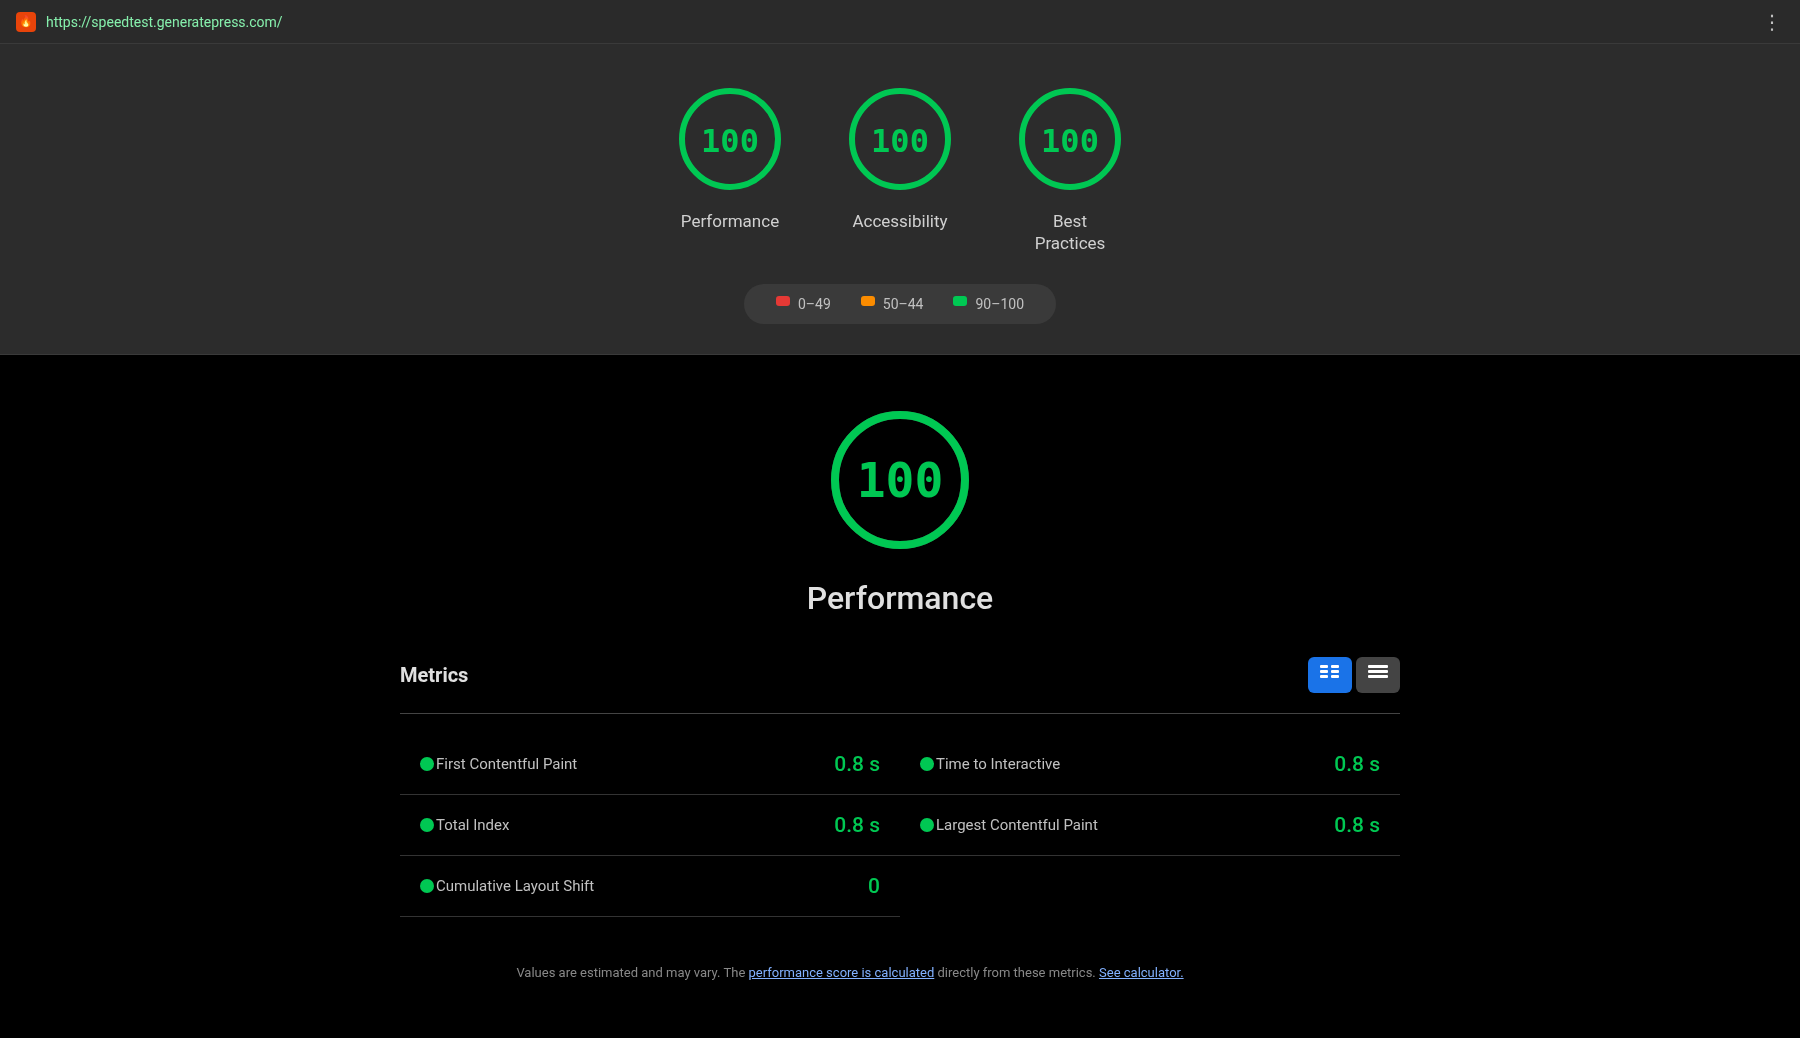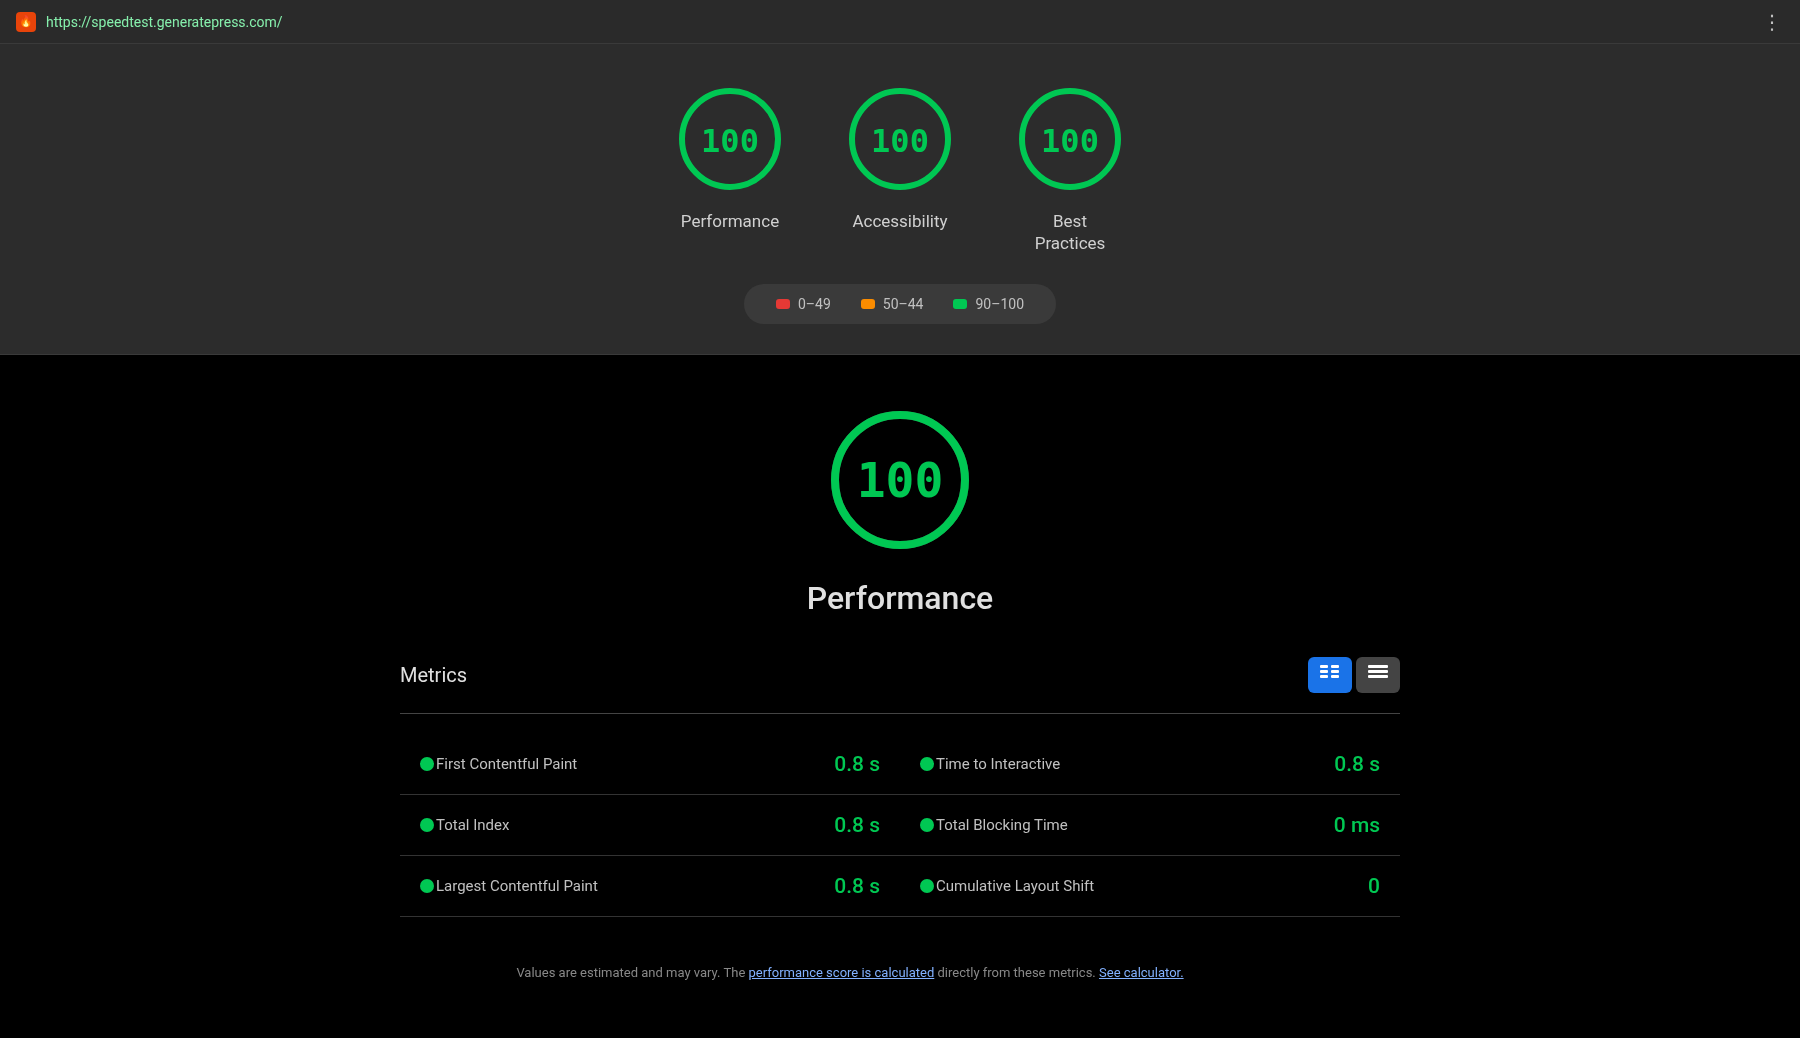--- a/index.html
+++ b/index.html
@@ -93,21 +93,21 @@
       background: #3a3a3a;
       border-radius: 30px;
       padding: 12px 32px;
       display: flex;
       align-items: center;
       gap: 30px;
     }
 
     .legend-item {
       display: flex;
-      align-items: center;
+      align-items: flex-start;
       gap: 8px;
       font-size: 14px;
       color: #c0c0c0;
     }
 
     .legend-dot {
       width: 14px;
       height: 10px;
       border-radius: 3px;
     }
@@ -139,21 +139,21 @@
 
     .metrics-header {
       display: flex;
       justify-content: space-between;
       align-items: center;
       margin-bottom: 20px;
     }
 
     .metrics-title {
       font-size: 20px;
-      font-weight: 400;
+      font-weight: 700;
       color: #e0e0e0;
     }
 
     .view-toggle {
       display: flex;
       gap: 4px;
     }
 
     .toggle-btn {
       width: 44px;
@@ -365,25 +365,20 @@
           <div class="metric-dot"></div>
           <span class="metric-name">Time to Interactive</span>
           <span class="metric-value">0.8 s</span>
         </div>
 
         <div class="metric-row">
           <div class="metric-dot"></div>
           <span class="metric-name">Total Index</span>
           <span class="metric-value">0.8 s</span>
         </div>
-        <div class="metric-row">
-          <div class="metric-dot"></div>
-          <span class="metric-name">Total Blocking Time</span>
-          <span class="metric-value">0 ms</span>
-        </div>
 
         <div class="metric-row">
           <div class="metric-dot"></div>
           <span class="metric-name">Largest Contentful Paint</span>
           <span class="metric-value">0.8 s</span>
         </div>
         <div class="metric-row">
           <div class="metric-dot"></div>
           <span class="metric-name">Cumulative Layout Shift</span>
           <span class="metric-value">0</span>

